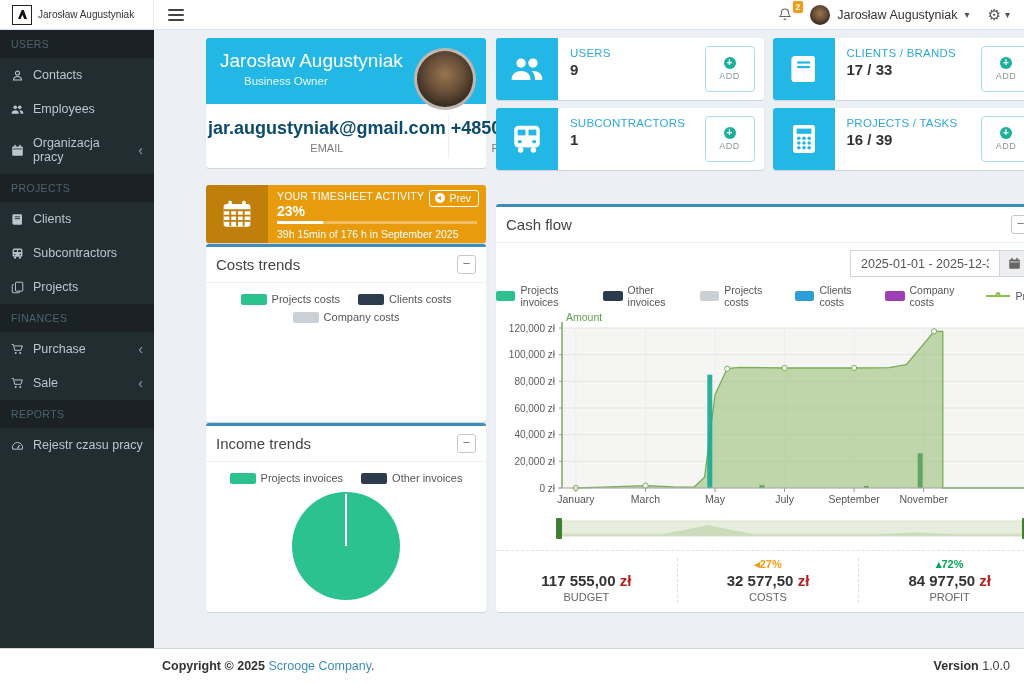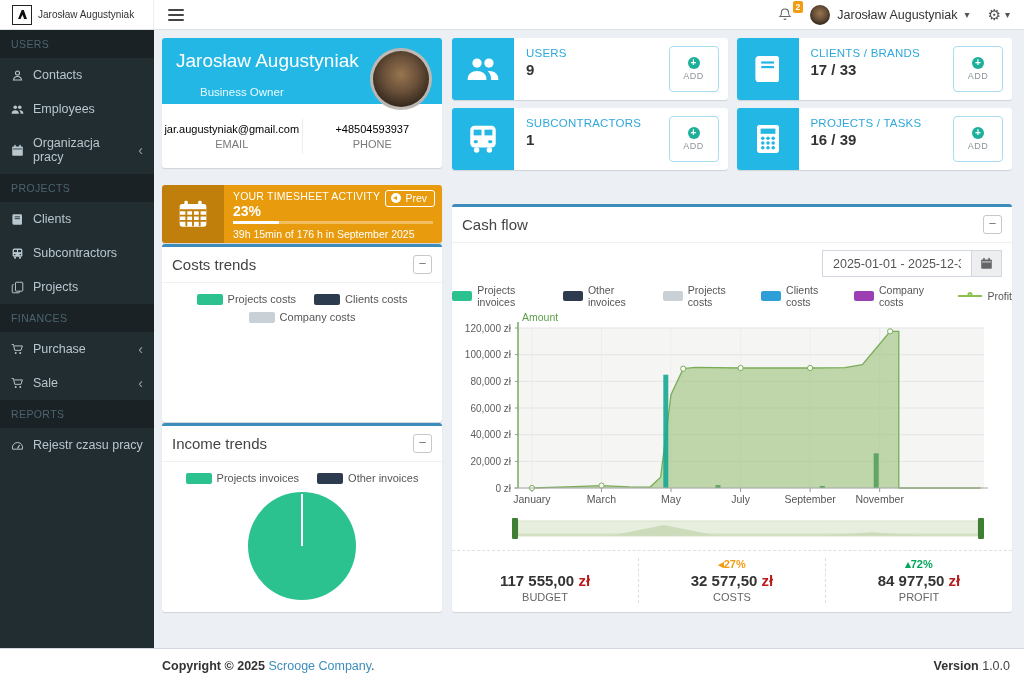--- a/index.html
+++ b/index.html
@@ -19,40 +19,40 @@
   .hamburger span { height:2px; background:#444; border-radius:1px; }
   .navbar-right { display:flex; align-items:center; gap:18px; }
   .nav-bell { position:relative; cursor:pointer; display:flex; align-items:center; }
   .nav-badge { position:absolute; top:-6px; right:-11px; background:#f39c12; color:#fff; font-size:8.5px; font-weight:bold; padding:1px 3px; border-radius:2px; line-height:1.2; }
   .nav-user { display:flex; align-items:center; gap:7px; font-size:12.5px; color:#333; cursor:pointer; }
   .avatar { border-radius:50%; background:radial-gradient(circle at 50% 42%, #97754f 0%, #6b513a 40%, #3a2d20 72%, #23201b 100%); }
   .avatar.sm { width:20px; height:20px; }
   .caret { font-size:10px; color:#555; }
   .nav-gear { display:flex; align-items:center; gap:4px; cursor:pointer; font-size:15px; color:#555; }
   
-  .layout { display:flex; height:618px; }
+  .layout { display:flex; height:618px;gap:44px; }
   .sidebar { width:154px; flex-shrink:0; background:#222d32; }
   .side-header { background:#1a2226; color:#4b646f; font-size:10.5px; padding:8px 11px; letter-spacing:.4px; }
   .side-item { display:flex; align-items:center; gap:9px; padding:10px 11px; color:#b8c7ce; font-size:12.5px; cursor:pointer; }
   .side-item svg { width:13px; height:13px; flex-shrink:0; }
   .side-chevron { margin-left:auto; color:#8aa4af; font-size:14px; line-height:10px; }
   .main { flex:1; display:flex; gap:10px; align-items:flex-start; padding:8px 12px 0 8px; }
   .col-left { width:280px; flex-shrink:0; }
   .col-right { flex:1; }
   .card { background:#fff; border-radius:3px; box-shadow:0 1px 1px rgba(0,0,0,.12); }
   
   .profile-card { height:130px; }
   .profile-head { background:#23b7e5; height:66px; padding:12px 14px; position:relative; border-radius:3px 3px 0 0; }
   .profile-name { color:#fff; font-size:19px; }
-  .profile-role { color:#eafaff; font-size:11.5px; margin-top:14px;padding-left:24px; }
+  .profile-role { color:#eafaff; font-size:11.5px; margin-top:3px;padding-left:24px; }
   .profile-avatar { position:absolute; right:10px; top:10px; width:62px; height:62px; border:3px solid rgba(255,255,255,.65); }
   .profile-body { display:flex; height:64px; align-items:center; }
   .profile-cell { flex:1; text-align:center; padding:4px 2px; }
   .profile-cell:first-child { border-right:1px solid #eee; }
-  .pc-value { font-weight:normal; font-size:11px; color:#000000; }
+  .pc-value { font-weight:bold; font-size:18px; color:#0c4a6e; }
   .pc-label { color:#7a7a7a; font-size:11px; margin-top:3px; }
   
   .timesheet { margin-top:17px; height:58px; display:flex; border-radius:3px; overflow:hidden; color:#fff; box-shadow:0 1px 1px rgba(0,0,0,.12); }
   .ts-icon { width:62px; flex-shrink:0; background:#bf7f0a; display:flex; align-items:center; justify-content:center; }
   .ts-body { flex:1; background:#e89b0c; padding:5px 9px 3px; position:relative; }
   .ts-title { font-size:10.5px; letter-spacing:.2px; }
   .ts-pct { font-size:14px; font-weight:bold; margin-top:1px; }
   .ts-track { height:3px; background:rgba(255,255,255,.35); margin-top:2px; }
   .ts-fill { height:100%; background:#fff; }
   .ts-detail { font-size:10.5px; margin-top:4px; }

